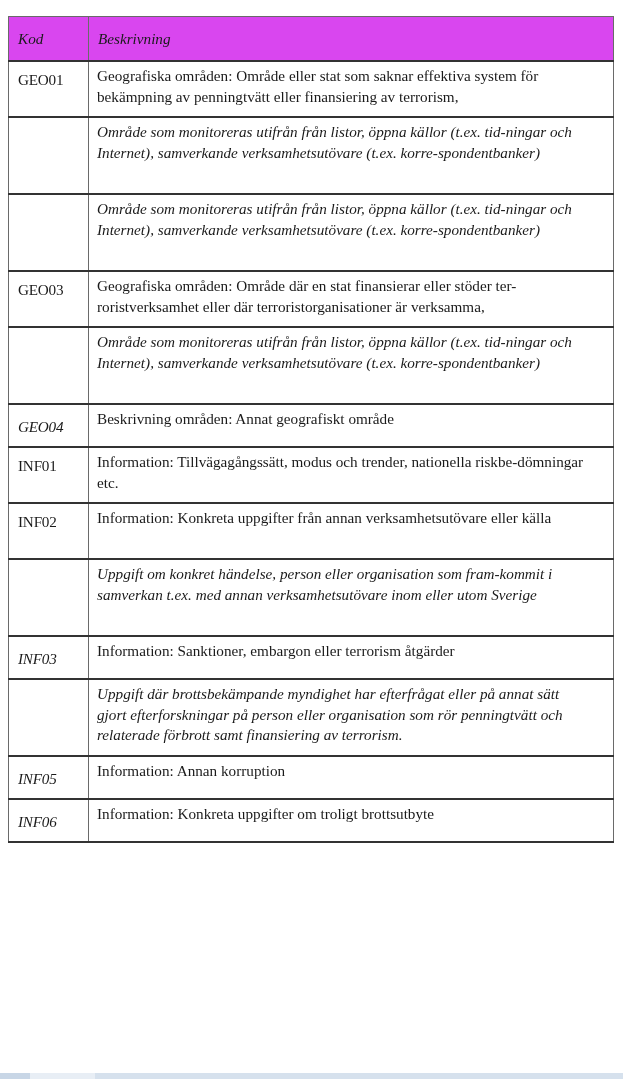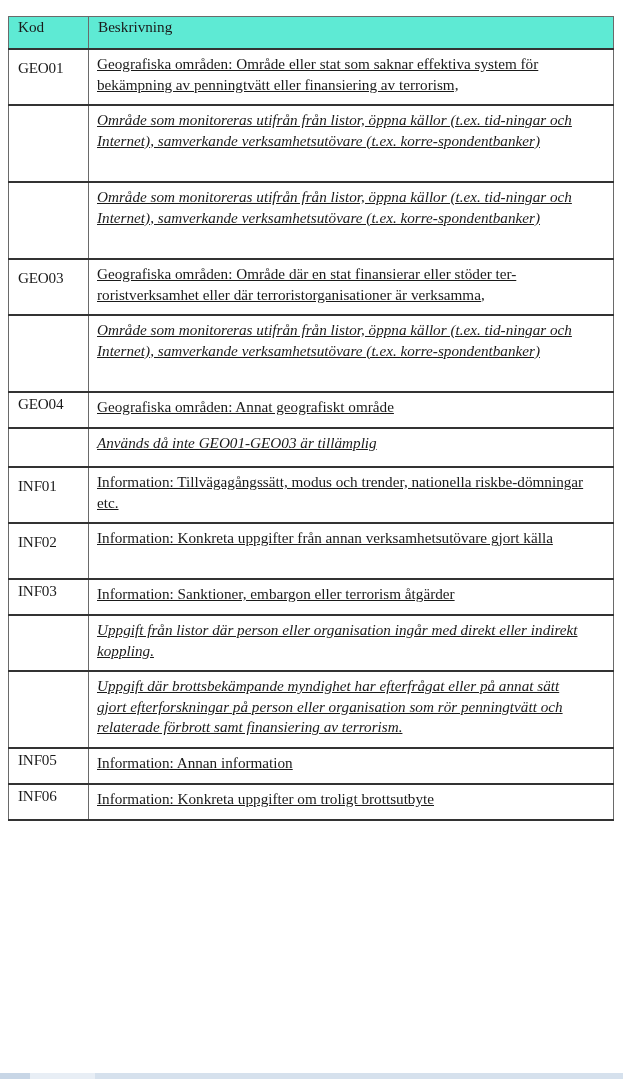--- a/index.html
+++ b/index.html
@@ -32,39 +32,39 @@
       border: 1px solid #6a6a6a;
       padding: 0;
       vertical-align: top;
       font-size: 15.2px;
       line-height: 20.5px;
       font-weight: normal;
       text-align: left;
     }
     tr { border-bottom: 2px solid #333; }
     th {
-      background: #5eead4;
+      background: #d946ef;
       height: 31px;
-      padding: 0 8px 0 9px;
+      padding: 12px 8px 0 9px;
+      font-style: italic;
     }
     td.code {
       padding: 8px 0 0 9px;
       letter-spacing: -0.2px;
     }
     td.desc {
       padding: 4px 28px 0 8px;
-      text-decoration: underline;
     }
     td.desc.note {
       font-style: italic;
     }
     tr.r54 td { height: 50px; }
     tr.r75 td { height: 71px; }
     tr.r34 td { height: 30px; }
-    tr.r34 td.code { padding-top: 1px; height: 29px; }
+    tr.r34 td.code { padding-top: 12px; height: 29px; font-style: italic; }
     tr.r54 td.code { height: 44px; }
     tr.r75 td.code { height: 65px; }
     tr.r33 td { height: 29px; }
     .bottom-strip {
       position: absolute;
       left: 0;
       top: 1073px;
       width: 623px;
       height: 6px;
       background: #d6e1ed;
@@ -111,54 +111,50 @@
         <td class="code">GEO03</td>
         <td class="desc">Geografiska områden: Område där en stat finansierar eller stöder ter-roristverksamhet eller där terroristorganisationer är verksamma,</td>
       </tr>
       <tr class="r75">
         <td class="code"></td>
         <td class="desc note">Område som monitoreras utifrån från listor, öppna källor (t.ex. tid-ningar och Internet), samverkande verksamhetsutövare (t.ex. korre-spondentbanker)</td>
       </tr>
 
       <tr class="r34">
         <td class="code">GEO04</td>
-        <td class="desc">Geografiska områden: Annat geografiskt område</td>
-      </tr>
-      <tr class="r33">
-        <td class="code"></td>
-        <td class="desc note">Används då inte GEO01-GEO03 är tillämplig</td>
+        <td class="desc">Beskrivning områden: Annat geografiskt område</td>
       </tr>
 
       <tr class="r54">
         <td class="code">INF01</td>
         <td class="desc">Information: Tillvägagångssätt, modus och trender, nationella riskbe-dömningar etc.</td>
       </tr>
 
       <tr class="r54">
         <td class="code">INF02</td>
-        <td class="desc">Information: Konkreta uppgifter från annan verksamhetsutövare gjort källa</td>
+        <td class="desc">Information: Konkreta uppgifter från annan verksamhetsutövare eller källa</td>
+      </tr>
+      <tr class="r75">
+        <td class="code"></td>
+        <td class="desc note">Uppgift om konkret händelse, person eller organisation som fram-kommit i samverkan t.ex. med annan verksamhetsutövare inom eller utom Sverige</td>
       </tr>
 
       <tr class="r34">
         <td class="code">INF03</td>
         <td class="desc">Information: Sanktioner, embargon eller terrorism åtgärder</td>
-      </tr>
-      <tr class="r54">
-        <td class="code"></td>
-        <td class="desc note">Uppgift från listor där person eller organisation ingår med direkt eller indirekt koppling.</td>
       </tr>
 
       <tr class="r75">
         <td class="code"></td>
         <td class="desc note">Uppgift där brottsbekämpande myndighet har efterfrågat eller på annat sätt gjort efterforskningar på person eller organisation som rör penningtvätt och relaterade förbrott samt finansiering av terrorism.</td>
       </tr>
 
       <tr class="r34">
         <td class="code">INF05</td>
-        <td class="desc">Information: Annan information</td>
+        <td class="desc">Information: Annan korruption</td>
       </tr>
 
       <tr class="r34">
         <td class="code">INF06</td>
         <td class="desc">Information: Konkreta uppgifter om troligt brottsutbyte</td>
       </tr>
 
     </tbody>
   </table>
 </div>

